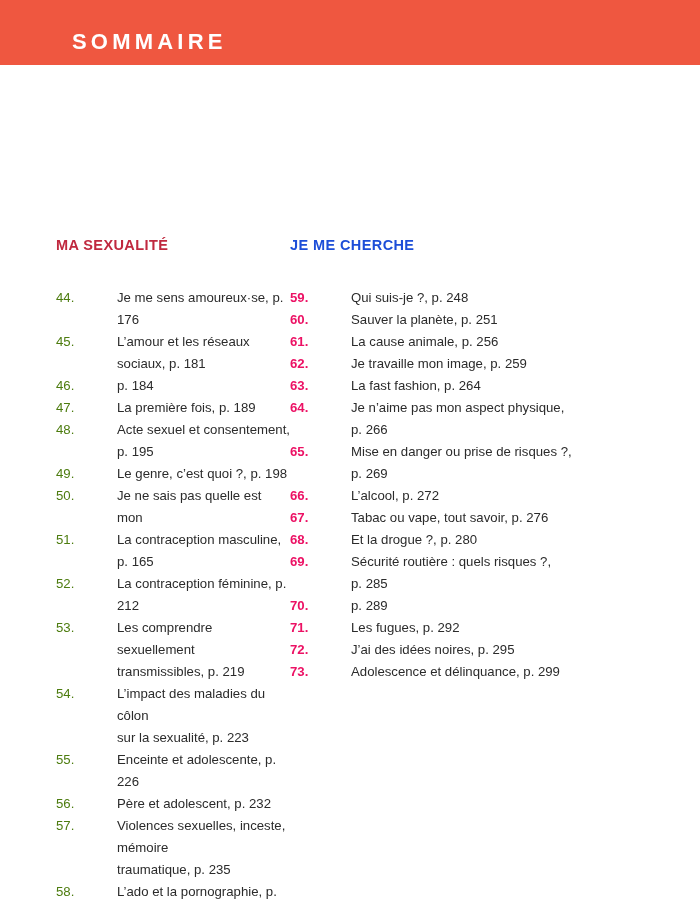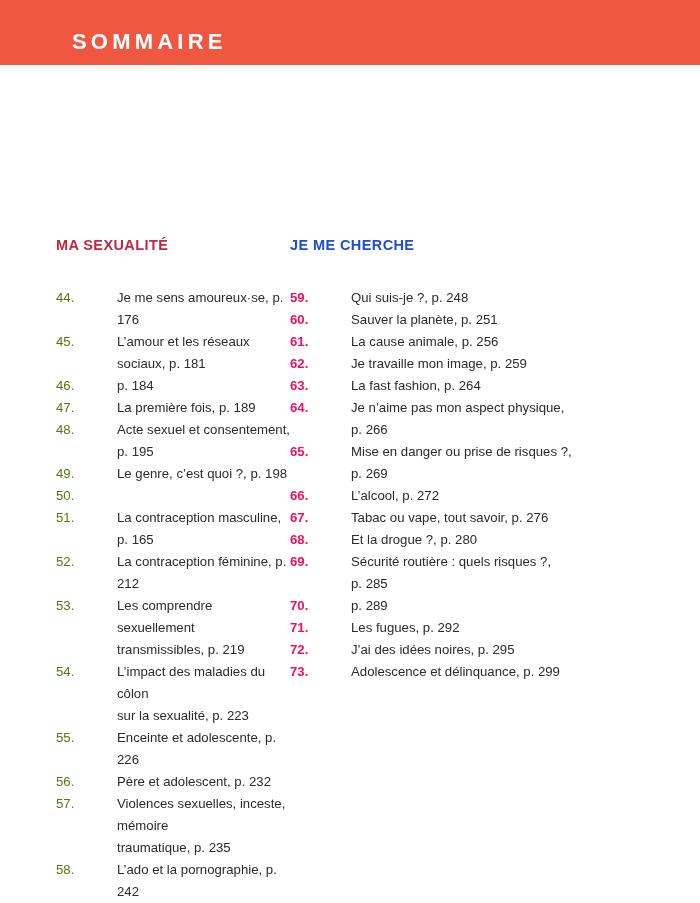--- a/index.html
+++ b/index.html
@@ -144,20 +144,21 @@
           </li>
           <li class="toc-item">
             <span class="toc-num">49.</span>
             <span class="toc-text">
               <span class="toc-line">Le genre, c’est quoi ?, p. 198</span>
             </span>
           </li>
           <li class="toc-item">
             <span class="toc-num">50.</span>
             <span class="toc-text">
+              <span class="toc-line">Je ne sais pas quelle est mon</span>
             </span>
           </li>
           <li class="toc-item">
             <span class="toc-num">51.</span>
             <span class="toc-text">
               <span class="toc-line">La contraception masculine, p. 165</span>
             </span>
           </li>
           <li class="toc-item">
             <span class="toc-num">52.</span>

